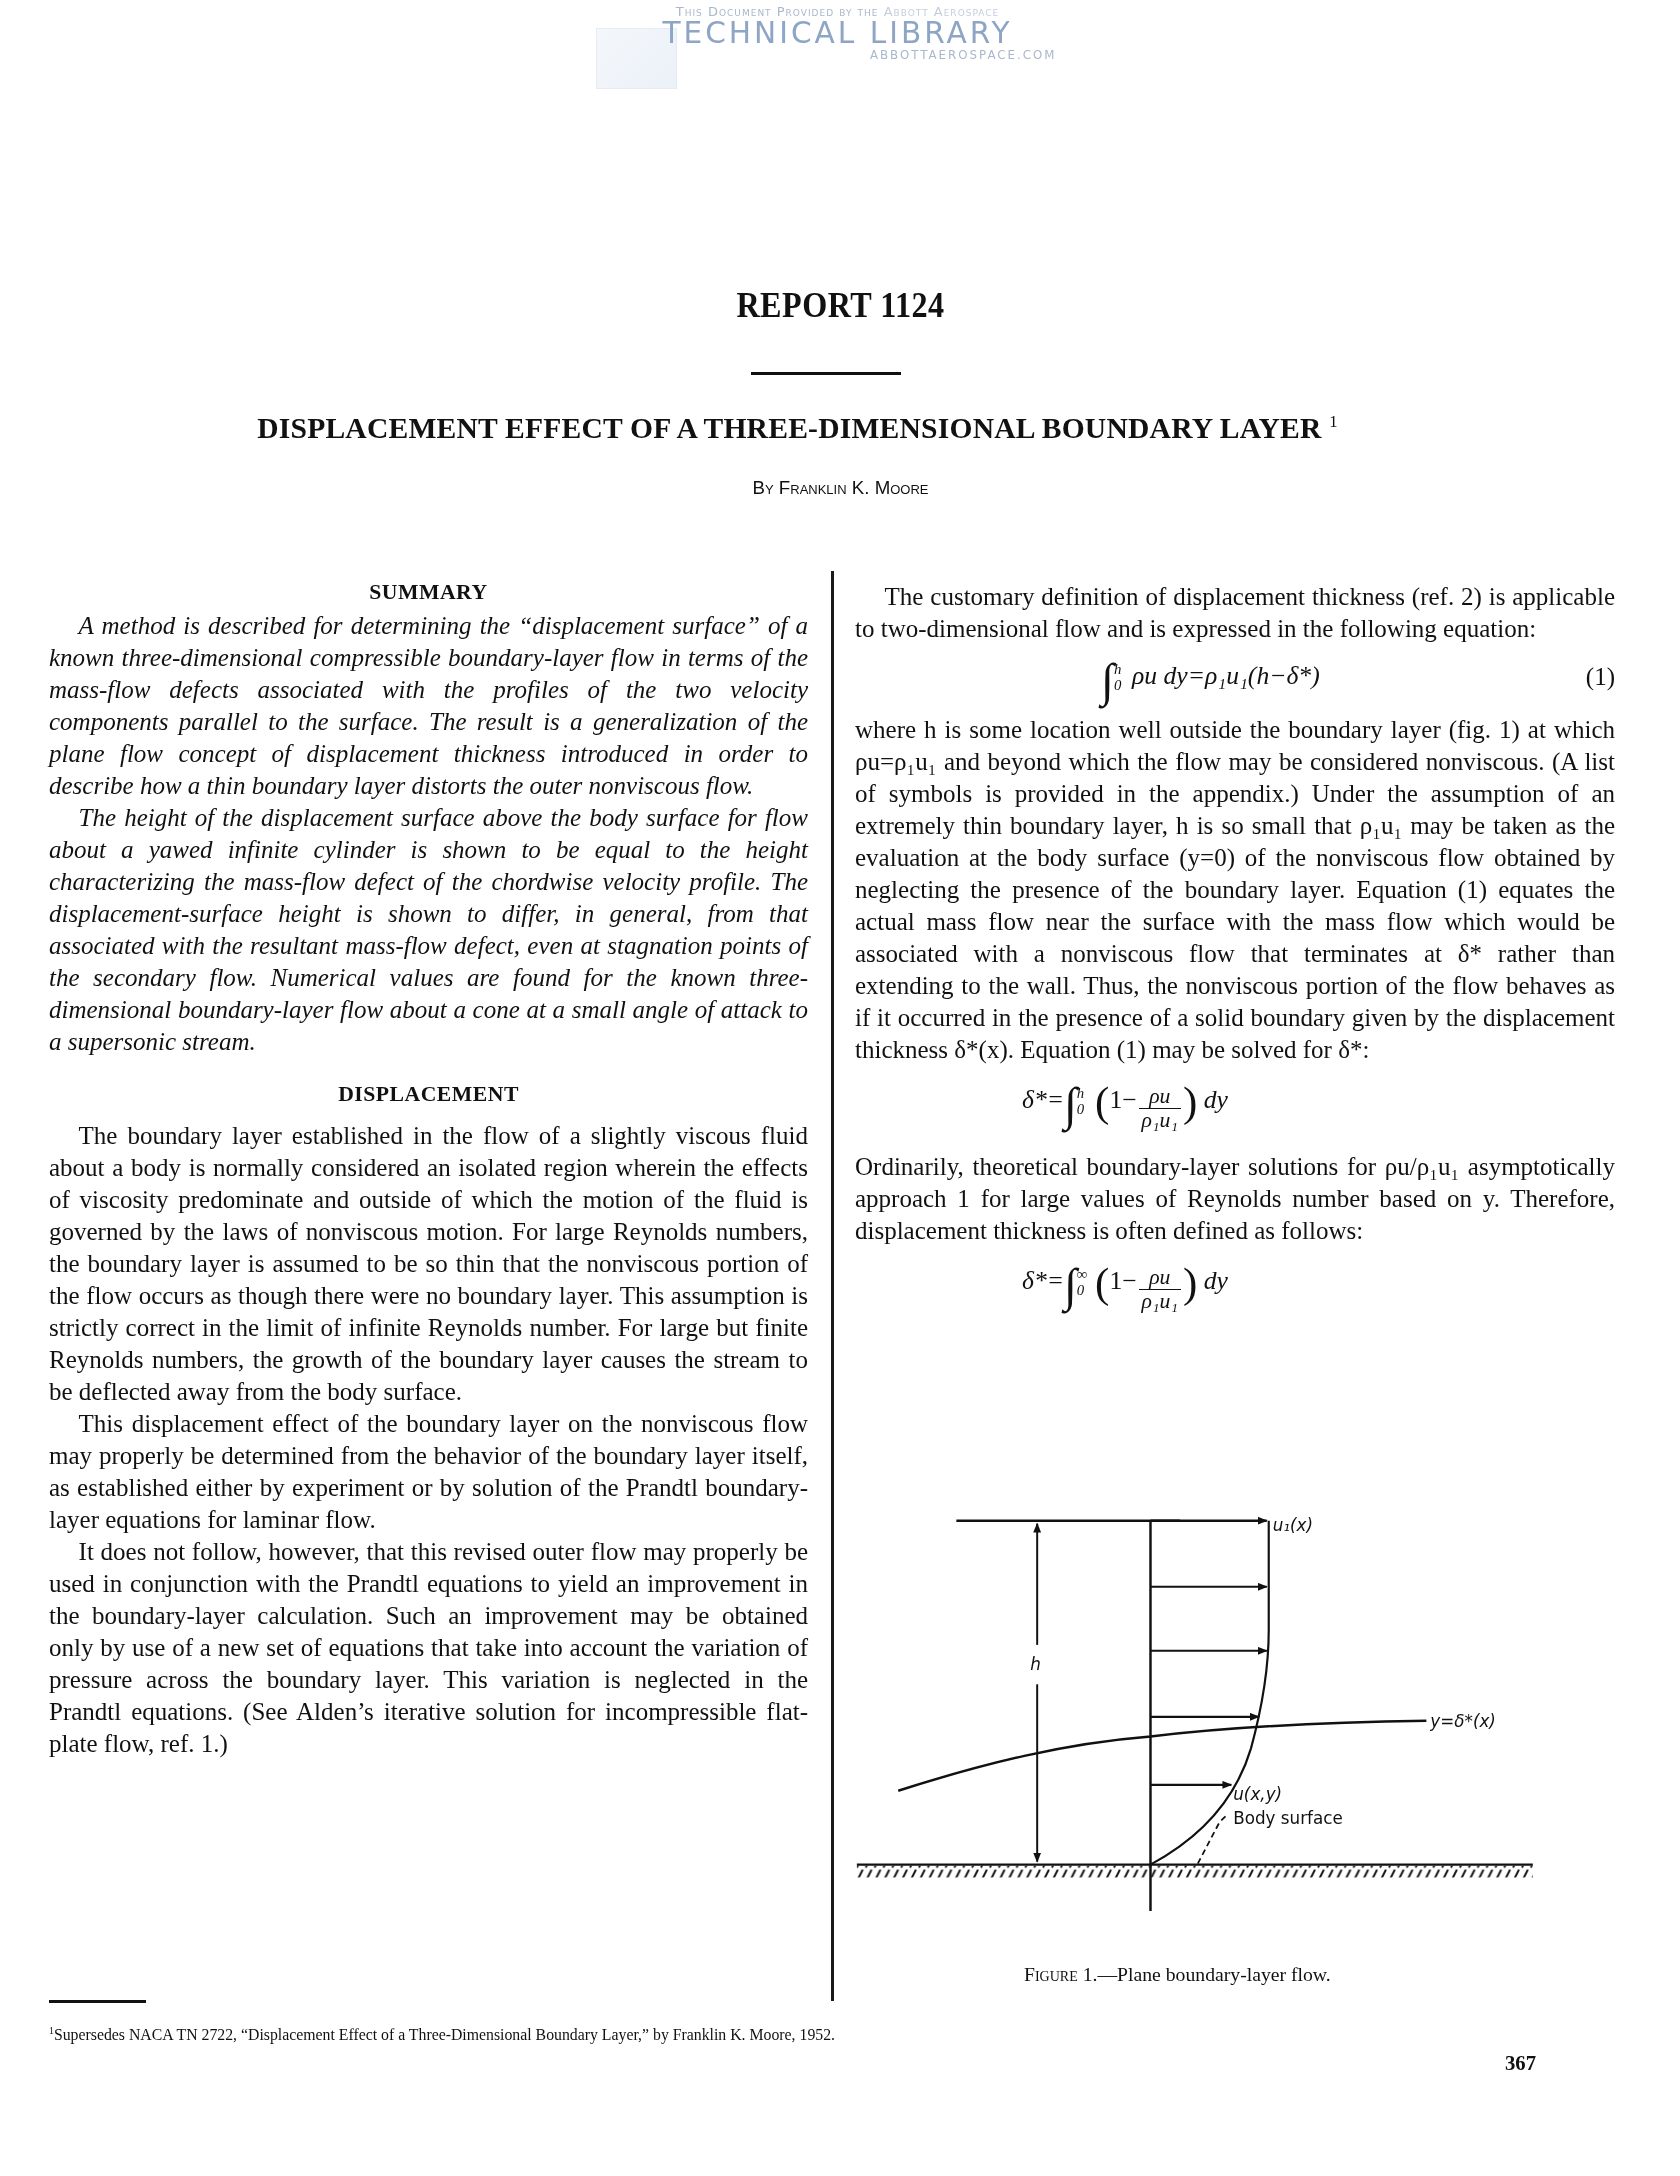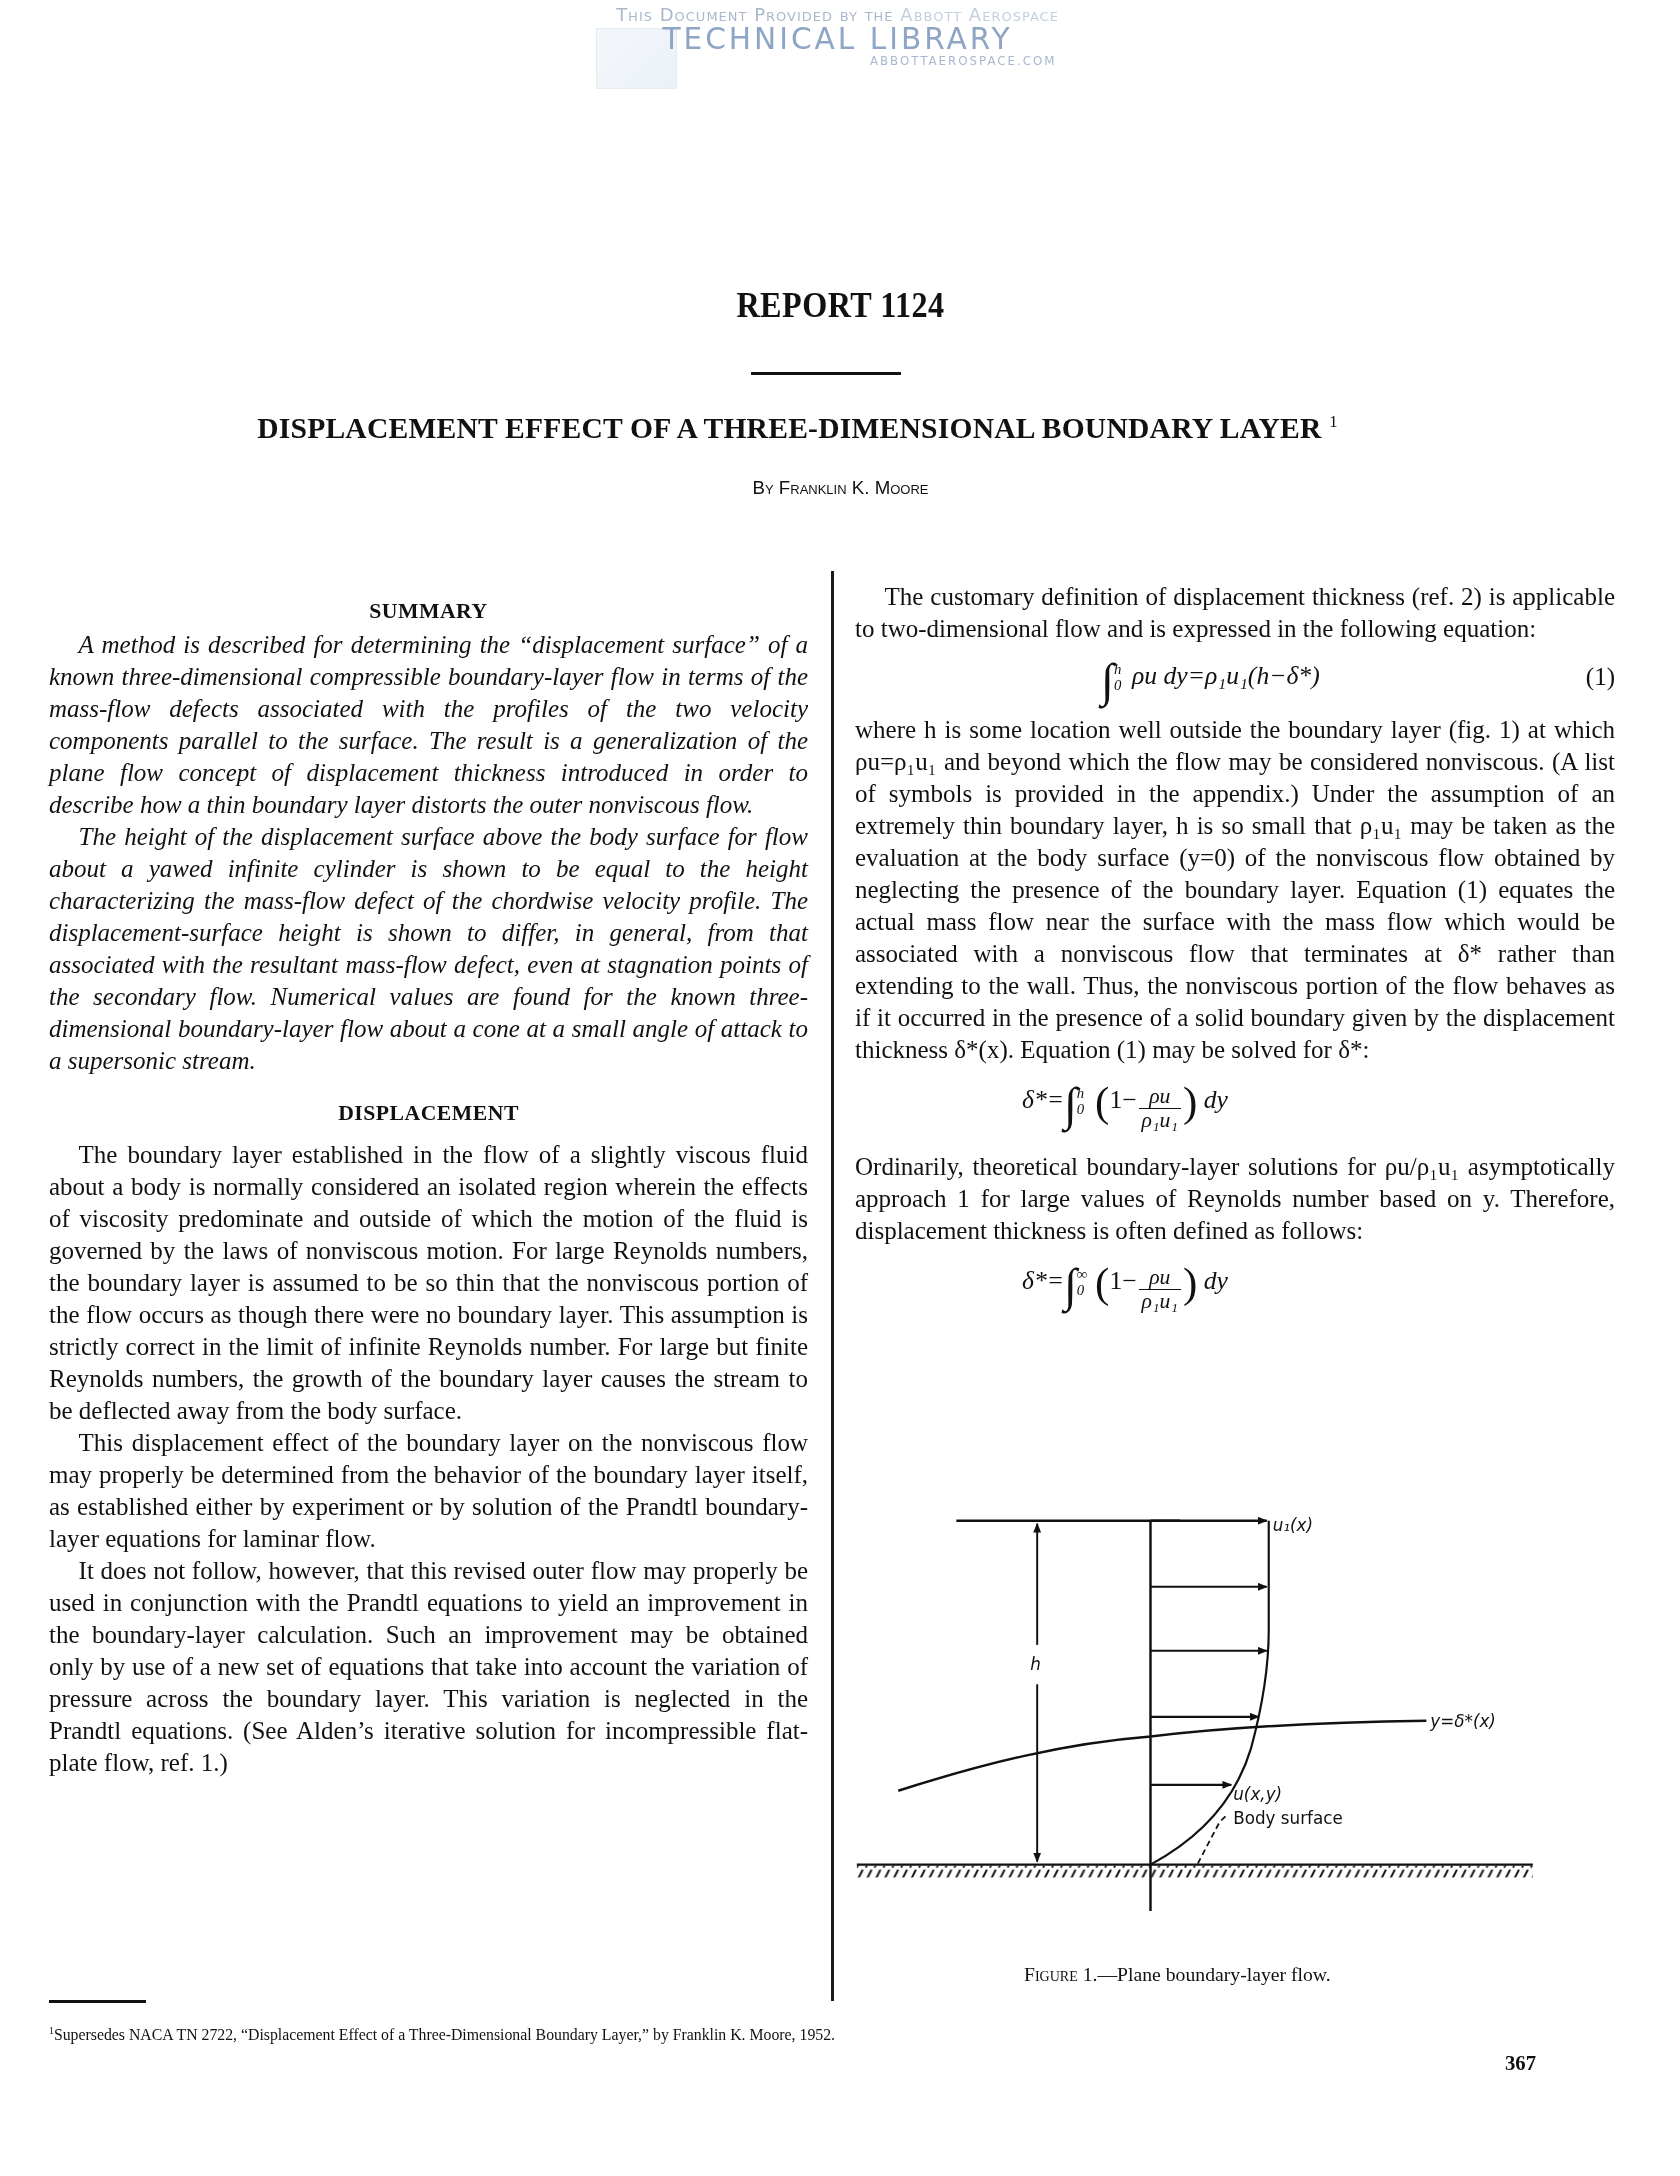--- a/index.html
+++ b/index.html
@@ -3,21 +3,21 @@
 <meta charset="utf-8">
 <style>
   html, body { margin: 0; padding: 0; background: #ffffff; }
   body { width: 1681px; height: 2176px; position: relative; overflow: hidden;
          font-family: "DejaVu Serif", "Liberation Serif", serif; color: #111; }
   .abs { position: absolute; }
 
   
   .wm { left: 591px; top: 3.9px; width: 493px; text-align: center; color: #aebfd6;
         font-family: "DejaVu Sans", "Liberation Sans", sans-serif; }
-  .wm-line1 { font-size: 18px; letter-spacing: 1px; font-variant: small-caps; color: #a9b8cc; }
+  .wm-line1 { font-size: 13px; letter-spacing: 1px; font-variant: small-caps; color: #a9b8cc; }
   .wm-line1 .brand { color: #c4cfdd; }
   .wm-line2 { font-size: 29.6px; letter-spacing: 3px; line-height: 29.6px; color: #8ea5c6; margin-top: 0px; }
   .wm-line3 { font-size: 11.8px; letter-spacing: 2px; color: #a9b8cc; text-align: right; padding-right: 27.6px; }
   .wm-page { left: 596px; top: 27.6px; width: 79px; height: 59px; border: 1px solid #dfe7f1;
              background: linear-gradient(135deg,#f2f6fb,#e7eef7); opacity: .8; }
 
   .report { left: 0; width: 1681px; top: 286px; text-align: center;
             font-family: "Liberation Serif", serif; font-weight: bold; font-size: 35px;
             transform: scaleX(0.92); letter-spacing: 0.5px; }
   .rule { left: 751px; top: 372px; width: 150px; height: 3px; background: #111; }
@@ -25,21 +25,21 @@
            font-family: "Liberation Serif", serif; font-weight: bold; font-size: 29.6px;
            letter-spacing: 0.2px; }
   .title sup { font-size: 16.7px; font-weight: normal; }
   .byline { left: 0; width: 1681px; top: 477px; text-align: center;
             font-family: Liberation Sans, sans-serif; font-size: 18.7px; font-variant: small-caps; }
 
   .col { font-family: "Liberation Serif", serif; font-size: 25px; line-height: 32px;
          text-align: justify; }
   .col p { margin: 0; text-indent: 29.6px; }
   .col p.noindent { text-indent: 0; }
-  .lcol { left: 49px; top: 595px; width: 759px; }
+  .lcol { left: 49px; top: 576px; width: 759px; }
   .rcol { left: 855px; top: 581px; width: 760px; }
   .heading { text-align: center; font-weight: bold; font-size: 21.7px; letter-spacing: 0.5px;
              text-indent: 0 !important; margin: 5.9px 0 5.9px 0; }
   .italic { font-style: italic; }
   .sumhead { margin-top: 0; margin-bottom: 2px; }
   .introhead { margin-top: 19.7px; margin-bottom: 9.9px; }
 
   .divider { left: 831px; top: 571px; width: 3px; height: 1430px; background: #1a1a1a; }
 
   .eq { position: relative; height: 69px; text-indent: 0; font-style: italic; }

